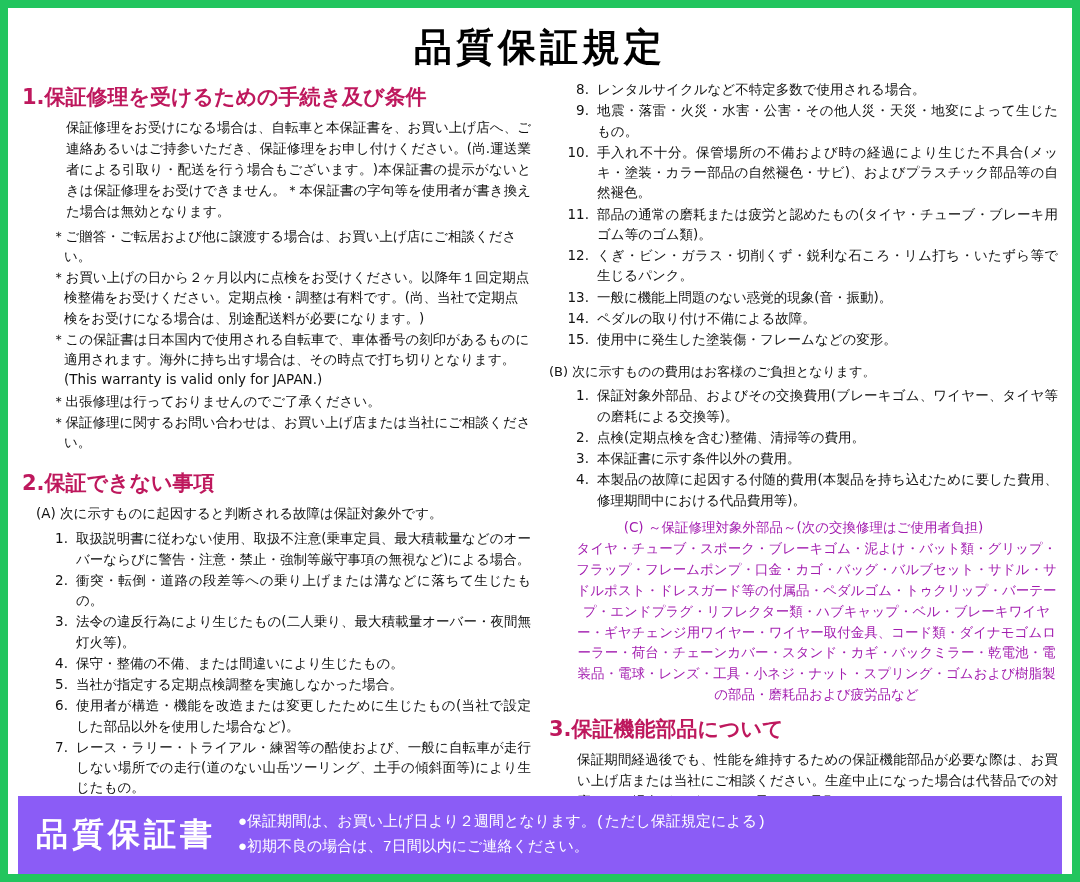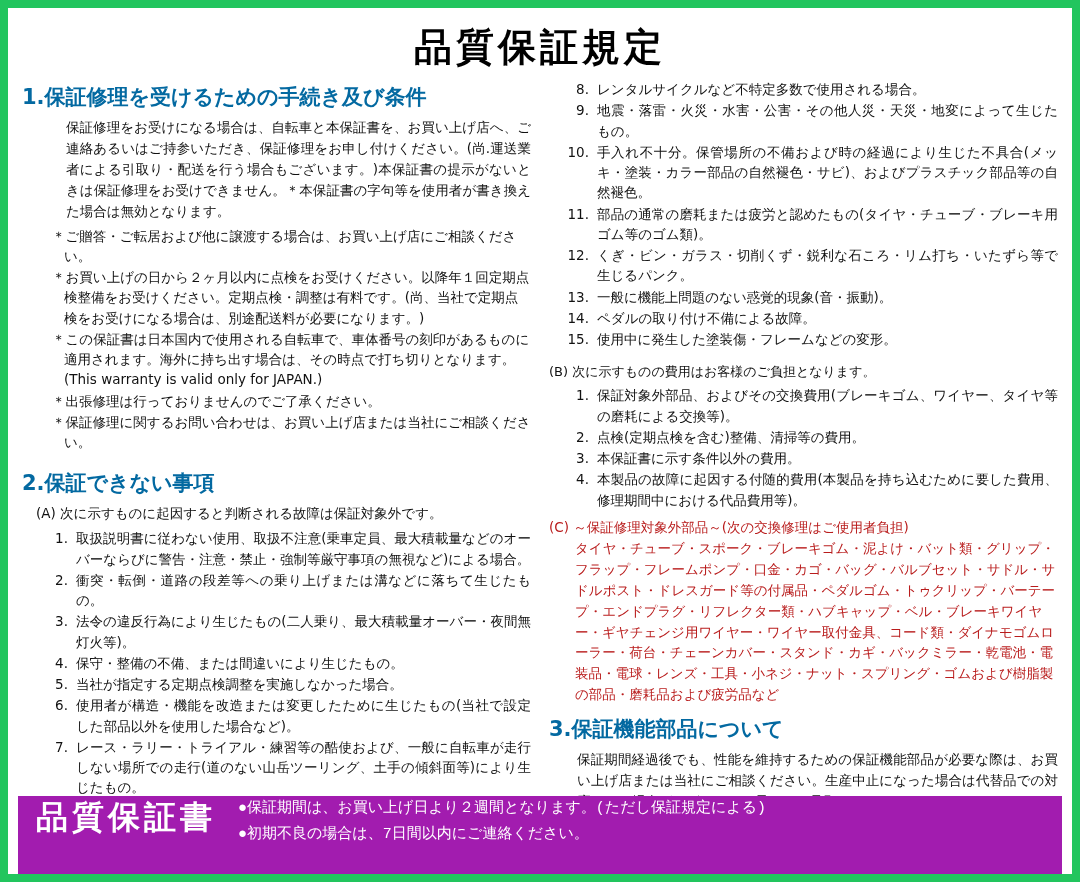--- a/index.html
+++ b/index.html
@@ -34,21 +34,21 @@
     box-sizing: border-box;
     gap: 18px;
   }
   .col {
     width: 50%;
     box-sizing: border-box;
   }
   .sec-head {
     font-size: 21px;
     font-weight: bold;
-    color: #0369a1;
+    color: #be185d;
     margin: 4px 0 6px 0;
     letter-spacing: 0px;
     font-family: "DejaVu Sans", "Liberation Sans", sans-serif;
   }
   .para {
     font-size: 13.5px;
     line-height: 1.55;
     color: #111;
     margin: 0 0 4px 14px;
     text-align: justify;
@@ -96,21 +96,22 @@
   }
   .label-line {
     font-size: 13px;
     line-height: 1.55;
     color: #111;
     margin: 6px 0 3px 0;
   }
   .blk-c {
     font-size: 13.5px;
     line-height: 1.55;
-    color: #b91c1c;
+    color: #a21caf;
+    text-align: center;
   }
   .blk-c .body {
     padding-left: 26px;
   }
   .contact {
     margin-top: 6px;
     padding-left: 10px;
     color: #7a1f1f;
     font-family: "DejaVu Serif", "Liberation Serif", serif;
   }
@@ -121,23 +122,24 @@
   .contact .l2 {
     font-size: 21px;
     padding-left: 160px;
   }
   .footer {
     position: absolute;
     left: 10px;
     right: 10px;
     bottom: 0;
     height: 78px;
-    background: #a21caf;
+    background: #8b5cf6;
     color: #fff;
     display: flex;
+    align-items: center;
     padding: 0 18px;
     box-sizing: border-box;
   }
   .footer .fl {
     font-size: 32px;
     font-weight: bold;
     letter-spacing: 4px;
     white-space: nowrap;
     font-family: "DejaVu Serif", "Liberation Serif", serif;
   }

